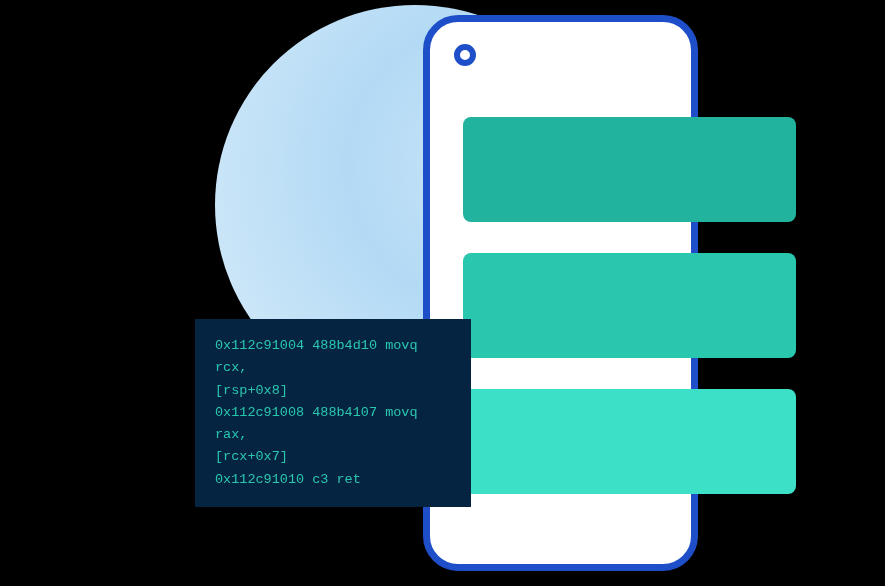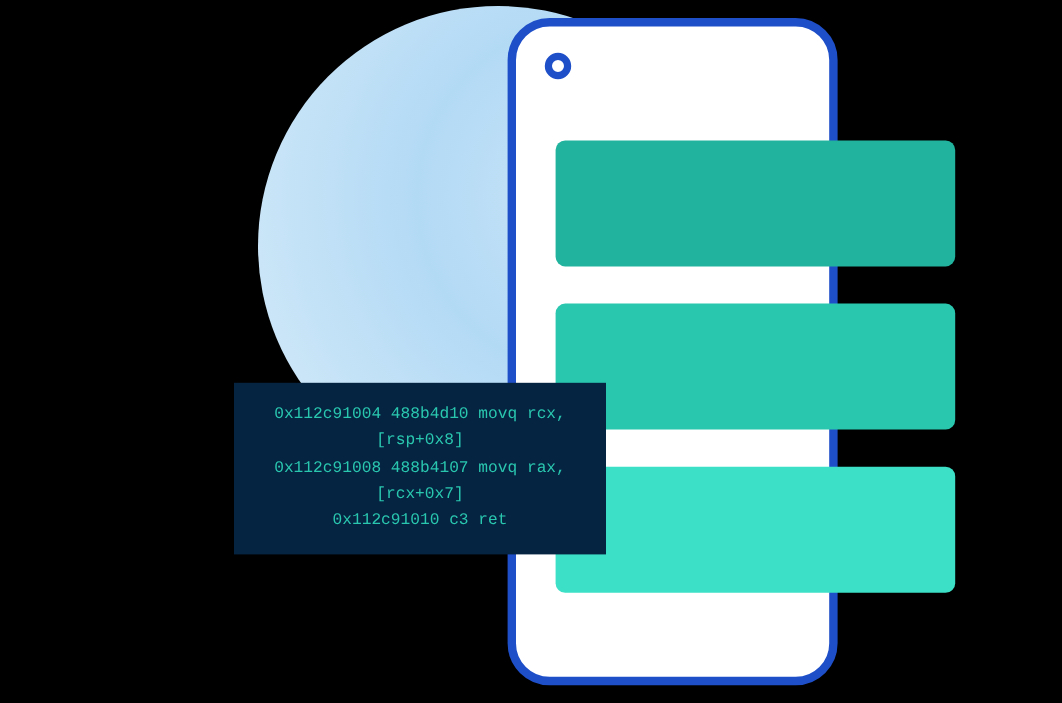--- a/index.html
+++ b/index.html
@@ -59,29 +59,28 @@
       background: #2ac7af;
     }
     .card-3 {
       top: 389px;
       background: #3be0c6;
     }
     .code-panel {
       position: absolute;
       left: 195px;
       top: 319px;
-      width: 310px;
+      width: 276px;
       background: #052442;
       padding: 16px 20px;
       color: #2ac7af;
       font-size: 13.5px;
       line-height: 1.65;
       font-family: 'Courier New', monospace;
       white-space: pre-wrap;
-      text-align: center;
     }
   </style>
 </head>
 <body>
 
 <div class="circle-bg"></div>
 
 <div class="phone">
   <div class="phone-camera"></div>
 </div>

